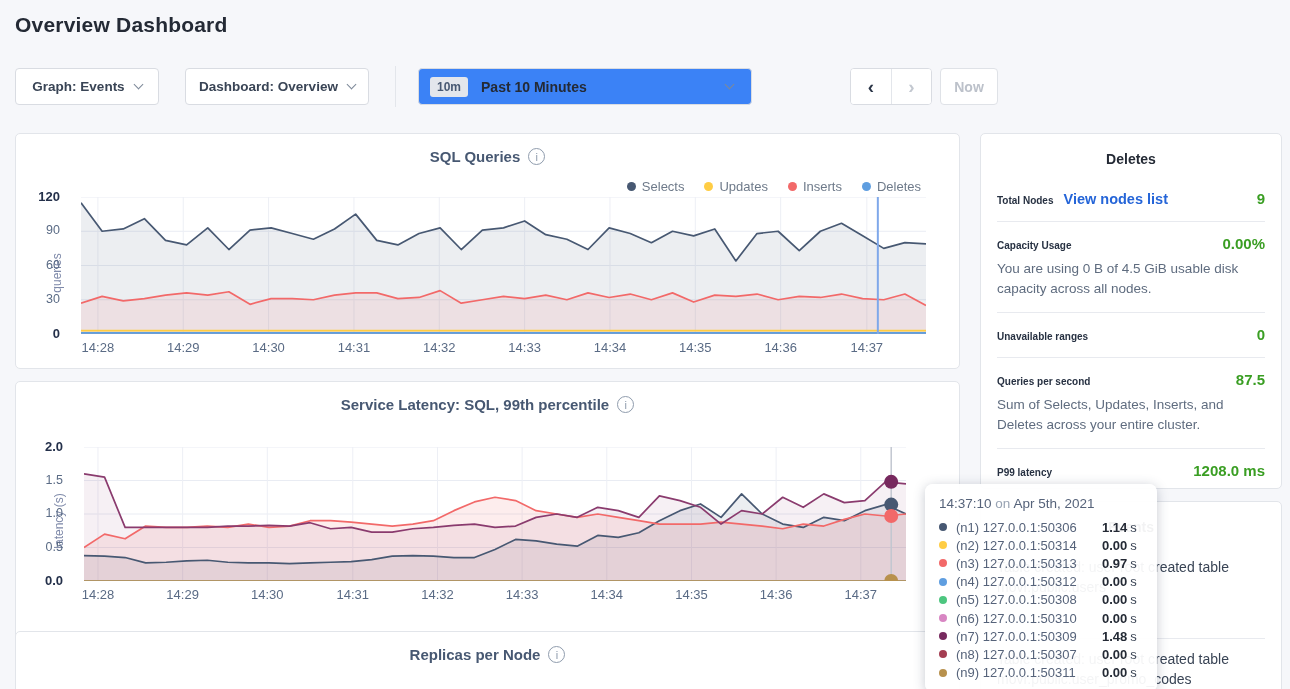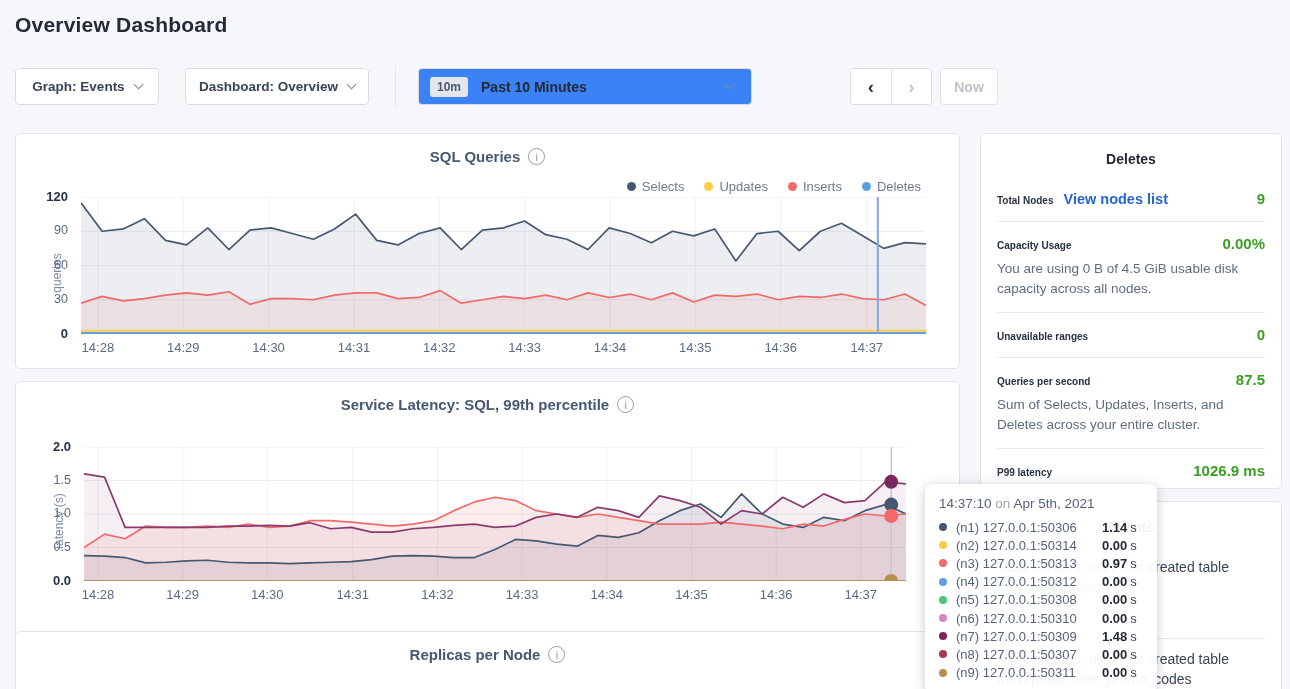--- a/index.html
+++ b/index.html
@@ -54,21 +54,21 @@
   .chart-title { font-size:15px; font-weight:700; color:#475872; }
   .info-icon { width:17px; height:17px; border:1.3px solid #8f9cad; border-radius:50%;
     color:#8f9cad; font-size:11px; display:flex; align-items:center; justify-content:center; cursor:pointer; }
 
   .legend { position:absolute; right:38px; top:45px; display:flex; gap:20px; }
   .legend-item { display:flex; align-items:center; gap:6px; font-size:13px; color:#6e7a8a; cursor:pointer; }
   .legend-dot { width:9px; height:9px; border-radius:50%; }
 
   .plot { position:absolute; }
   .yticks { position:absolute; }
-  .ytick { position:absolute; right:8px; font-size:12.5px; color:#5a6b85;text-align:right; }
+  .ytick { position:absolute; right:16px; font-size:12.5px; color:#5a6b85;text-align:right; }
   .ytick.strong { font-weight:700; color:#24304a; font-size:13px; }
   .xticks { position:absolute; }
   .xtick { position:absolute; top:0; transform:translateX(-50%); font-size:13px; color:#5a6b85; }
   .ylabel { position:absolute; left:-27px; top:50%; transform:rotate(-90deg); font-size:12px;
     color:#7e89a9; width:80px; text-align:center; }
   .ylabel-wrap { position:absolute; width:14px; }
 
   
   .panel-title { text-align:center; font-size:14px; font-weight:700; color:#242a35; padding-top:17px; }
   #summary-rows { padding:10px 16px 0 16px; }
@@ -286,21 +286,21 @@
       <div class="summary-row bt">
         <div class="summary-row-top">
           <span class="summary-label">Queries per second</span>
           <span class="summary-value">87.5</span>
         </div>
         <div class="summary-desc">Sum of Selects, Updates, Inserts, and Deletes across your entire cluster.</div>
       </div>
       <div class="summary-row bt">
         <div class="summary-row-top">
           <span class="summary-label">P99 latency</span>
-          <span class="summary-value">1026.9 ms</span>
+          <span class="summary-value">1208.0 ms</span>
         </div>
       </div>
     </div>
 </div>
 
 <div class="card" id="events-card">
   <div class="panel-title">Events</div>
   <div id="events-items">
       <div class="event-item">Table created: user root created table movr.public.users</div>
       <div class="event-item">Table created: user root created table movr.public.user_promo_codes</div>

